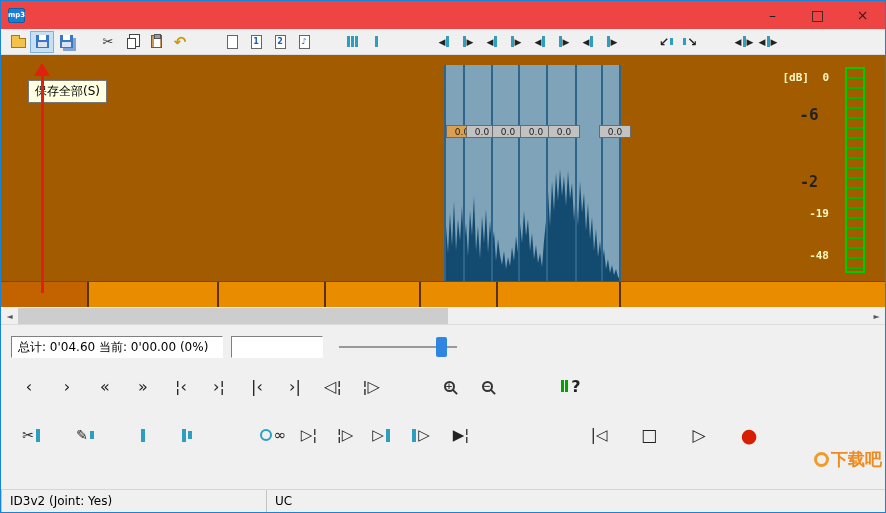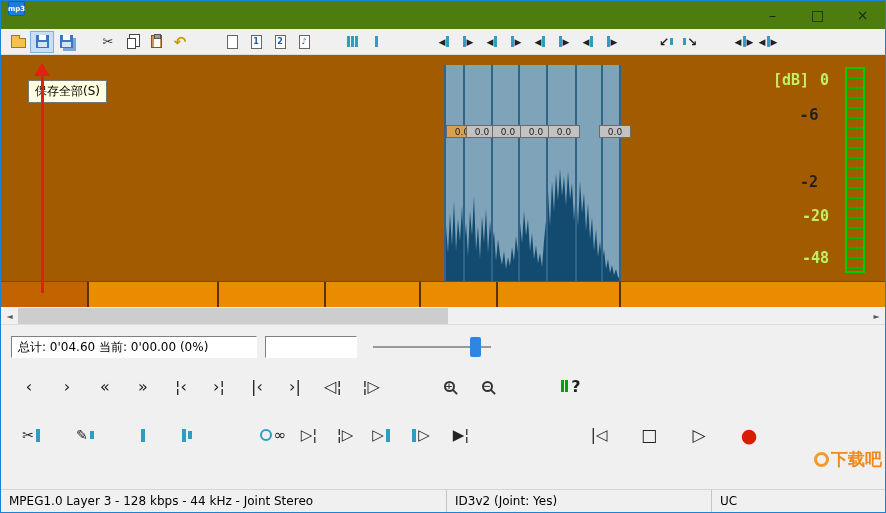--- a/index.html
+++ b/index.html
@@ -1,21 +1,21 @@
 <!DOCTYPE html>
 <html><head>
 <meta charset="utf-8">
 <style>
   *{margin:0;padding:0;box-sizing:border-box}
   html,body{background:#fff}
   body{width:886px;height:513px;font-family:"DejaVu Sans","Liberation Sans",sans-serif;font-size:12px;color:#000;overflow:hidden}
   .window{position:relative;width:886px;height:513px;border:1px solid #1883D7;background:#F0F0F0;overflow:hidden}
 
   
-  .titlebar{height:28px;background:#4d7c0f;display:flex;padding-left:7px}
+  .titlebar{height:28px;background:#ef4444;display:flex;align-items:center;padding-left:7px}
   .app-icon{width:17px;height:15px;background:#1B7ED6;color:#fff;font-size:7px;font-weight:bold;display:flex;align-items:center;justify-content:center;border:1px solid #0F5FA8;border-radius:2px}
   .title-text{margin-left:7px;white-space:nowrap}
   .win-controls{margin-left:auto;display:flex;height:28px}
   .win-btn{width:45px;height:28px;display:flex;align-items:center;justify-content:center;font-size:14px;color:#222}
 
   
   .menubar{height:24px;background:#fff;display:flex;align-items:center;padding-left:2px;border-bottom:1px solid #E8E8E8}
   .menu-item{padding:0 9px;height:100%;display:flex;align-items:center}
 
   
@@ -41,21 +41,21 @@
   .fade-glyph{font-size:12px;color:#222;font-weight:bold}
 
   
   .wave-area{position:relative;height:226px;background:#A35B00;overflow:hidden}
   .time-display{position:absolute;left:8px;top:36px;font-size:54px;font-weight:bold;color:#F2E300;letter-spacing:2px}
   .wave-panel{position:absolute;left:443px;top:10px;width:177px;height:216px;background:#7FA3B8}
   .wave-svg{position:absolute;left:0;top:0}
   .vd{position:absolute;top:0;width:2px;height:216px;background:#30658B}
   .vbox{position:absolute;top:60px;width:32px;height:13px;background:#C2C2C2;border:1px solid #6B6B6B;font-size:9px;color:#222;display:flex;align-items:center;justify-content:center}
   .vbox.first{background:#D8A050}
-  .db-label,.db{position:absolute;font-family:"DejaVu Sans Mono","Liberation Mono",monospace;font-weight:bold;font-size:15px;color:#bef264;text-align:right}
+  .db-label,.db{position:absolute;font-family:"DejaVu Sans Mono","Liberation Mono",monospace;font-weight:bold;font-size:11px;color:#fef9c3;text-align:right}
   .db-label{right:76px;top:16px}
   .db{right:56px;width:40px}
   .db.t0{top:16px}.db.t1{top:46px}.db.t2{top:112px}.db.t3{top:152px}.db.t4{top:194px}
   .meter{position:absolute;right:20px;top:12px;width:20px;height:206px;border:2px solid #00CC00;background-image:repeating-linear-gradient(to bottom,transparent 0,transparent 8px,#00B800 8px,#00B800 10px)}
 
   
   .tooltip{position:absolute;left:27px;top:79px;background:#FFFFE1;border:1px solid #777;padding:2px 6px;z-index:55;white-space:nowrap}
   .red-arrow{position:absolute;left:33px;top:62px;width:16px;height:230px;z-index:60;pointer-events:none}
   .red-arrow .head{width:0;height:0;border-left:8px solid transparent;border-right:8px solid transparent;border-bottom:13px solid #E02010;margin:0 auto}
   .red-arrow .shaft{width:3px;height:217px;background:#E02010;margin:0 auto}
@@ -68,21 +68,21 @@
 
   
   .hscroll{position:relative;height:18px;background:#F0F0F0;border-bottom:1px solid #DCDCDC}
   .hs-btn{position:absolute;top:1px;width:17px;height:16px;display:flex;align-items:center;justify-content:center;font-size:8px;color:#555}
   .hs-btn.left{left:0}.hs-btn.right{right:0}
   .hs-thumb{position:absolute;left:17px;top:1px;width:430px;height:16px;background:#CDCDCD}
 
   
   .info-row{margin-top:10px;height:24px;display:flex;align-items:center;padding-left:10px}
   .info-box{height:22px;background:#fff;border:1px solid;border-color:#808080 #fff #fff #808080;display:flex;align-items:center;padding:0 6px;white-space:nowrap;overflow:hidden}
-  .w1{width:246px}.w2{width:242px;margin-left:8px}.w3{width:92px;margin-left:8px}
+  .w1{width:212px}.w2{width:242px;margin-left:8px}.w3{width:92px;margin-left:8px}
   .slider{position:relative;width:118px;height:22px;margin-left:16px}
   .groove{position:absolute;left:0;right:0;top:10px;height:2px;background:#999}
   .sthumb{position:absolute;left:82%;top:1px;width:11px;height:20px;background:#2E86E0;border-radius:2px}
 
   
   .transport{display:flex;align-items:center}
   .r1{margin-top:12px;height:30px;padding-left:16px;gap:14px}
   .r2{margin-top:14px;height:40px;padding-left:16px}
   .t1{min-width:24px;height:26px;display:flex;align-items:center;justify-content:center;font-size:16px;color:#222;gap:1px;flex:none}
   .t2{min-width:28px;height:30px;display:flex;align-items:center;justify-content:center;font-size:15px;color:#222;gap:2px;flex:none}
@@ -242,21 +242,21 @@
       <div class="vbox" style="left:48px">0.0</div>
       <div class="vbox" style="left:76px">0.0</div>
       <div class="vbox" style="left:104px">0.0</div>
       <div class="vbox" style="left:155px">0.0</div>
     </div>
 
     <div class="db-label">[dB]</div>
     <div class="db t0">0</div>
     <div class="db t1">-6</div>
     <div class="db t2">-2</div>
-    <div class="db t3">-20</div>
+    <div class="db t3">-19</div>
     <div class="db t4">-48</div>
     <div class="meter"></div>
   </div>
 
   <div class="tooltip">保存全部(S)</div>
   <div class="red-arrow">
     <div class="head"></div>
     <div class="shaft"></div>
   </div>
 
@@ -349,18 +349,17 @@
     <div class="t2 play-glyph" style="margin-left:22px">▷</div>
     <div class="t2 rec" style="margin-left:22px">●</div>
   </div>
 
   <div class="watermark">
     <span class="wm-ring"></span>
     <span>下载吧</span>
   </div>
 
   <div class="statusbar">
-    <div class="st st1">MPEG1.0 Layer 3 - 128 kbps - 44 kHz - Joint Stereo</div>
     <div class="st st2">ID3v2 (Joint: Yes)</div>
     <div class="st st4">UC</div>
   </div>
 
 </div>
 
 </body></html>

